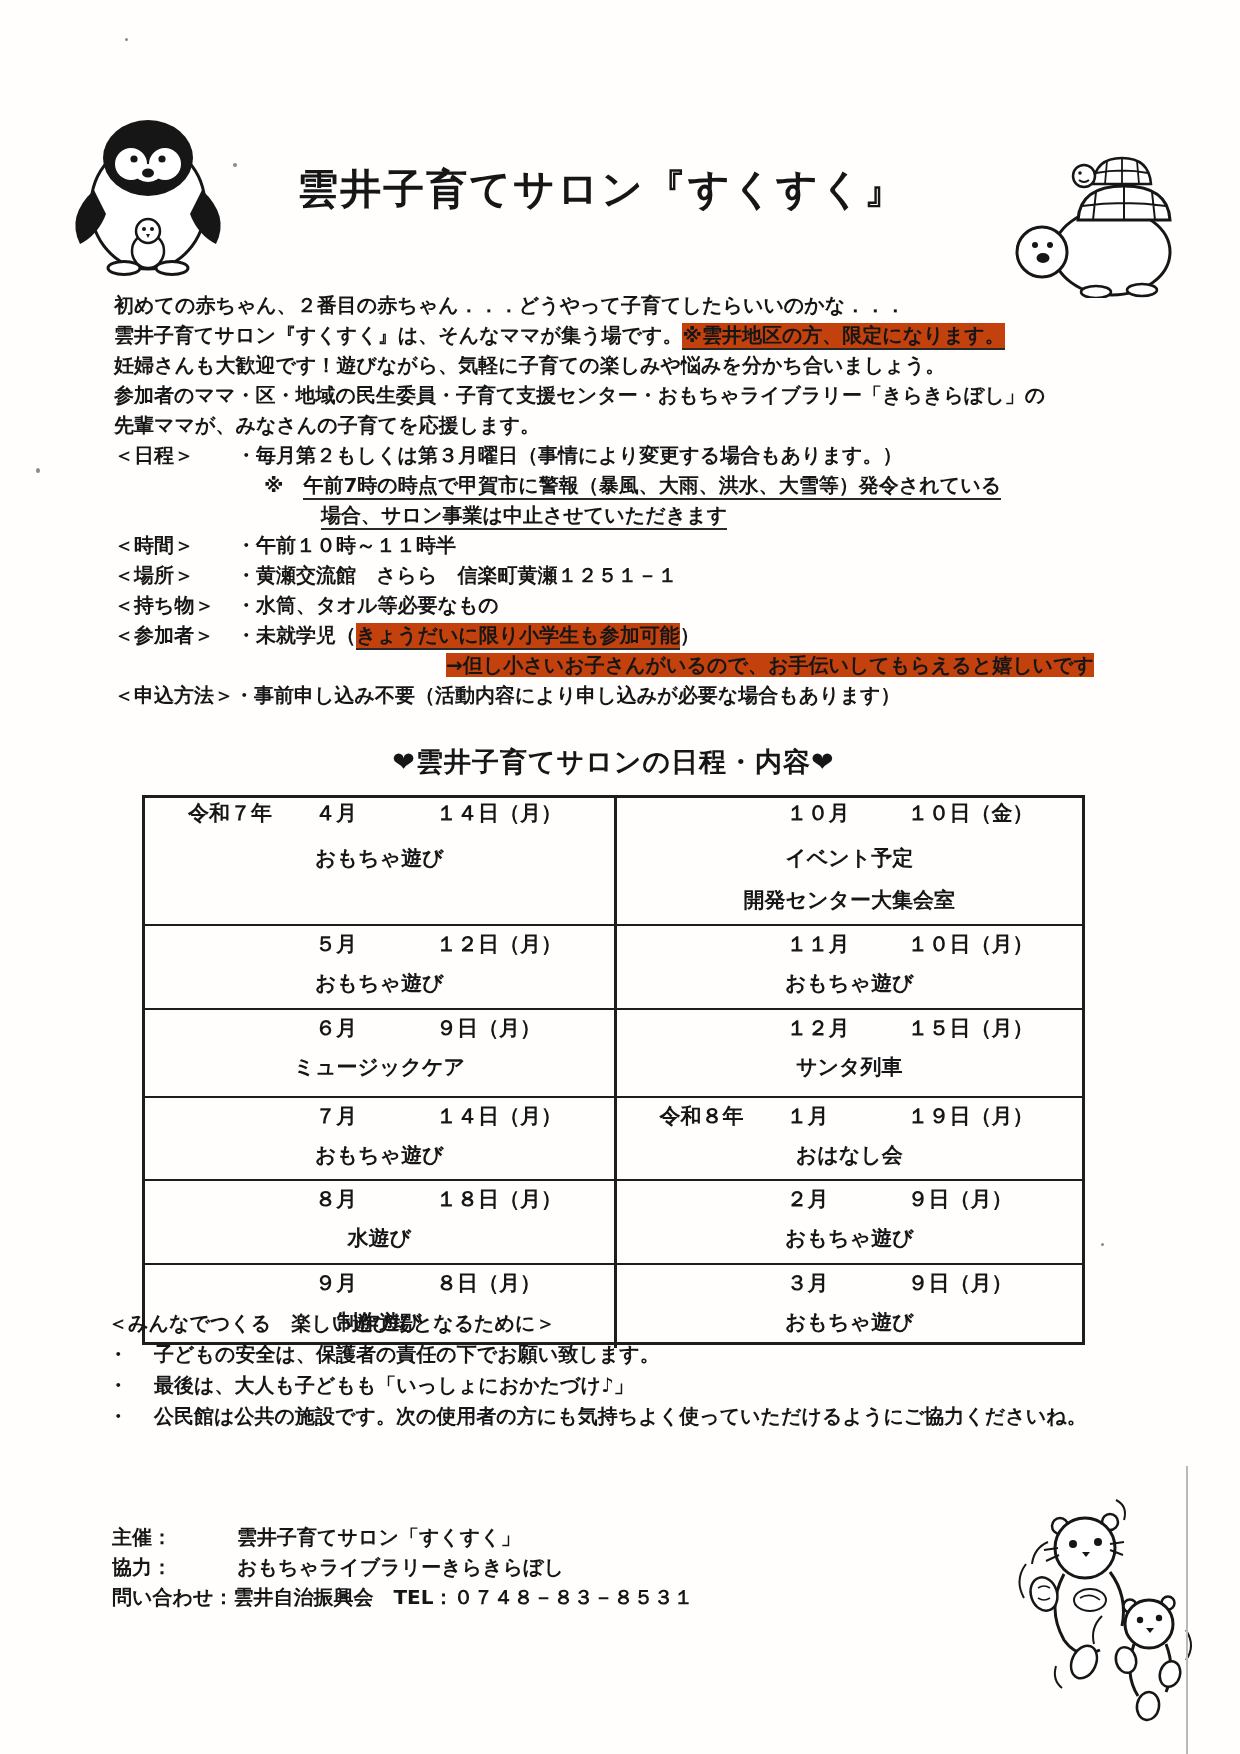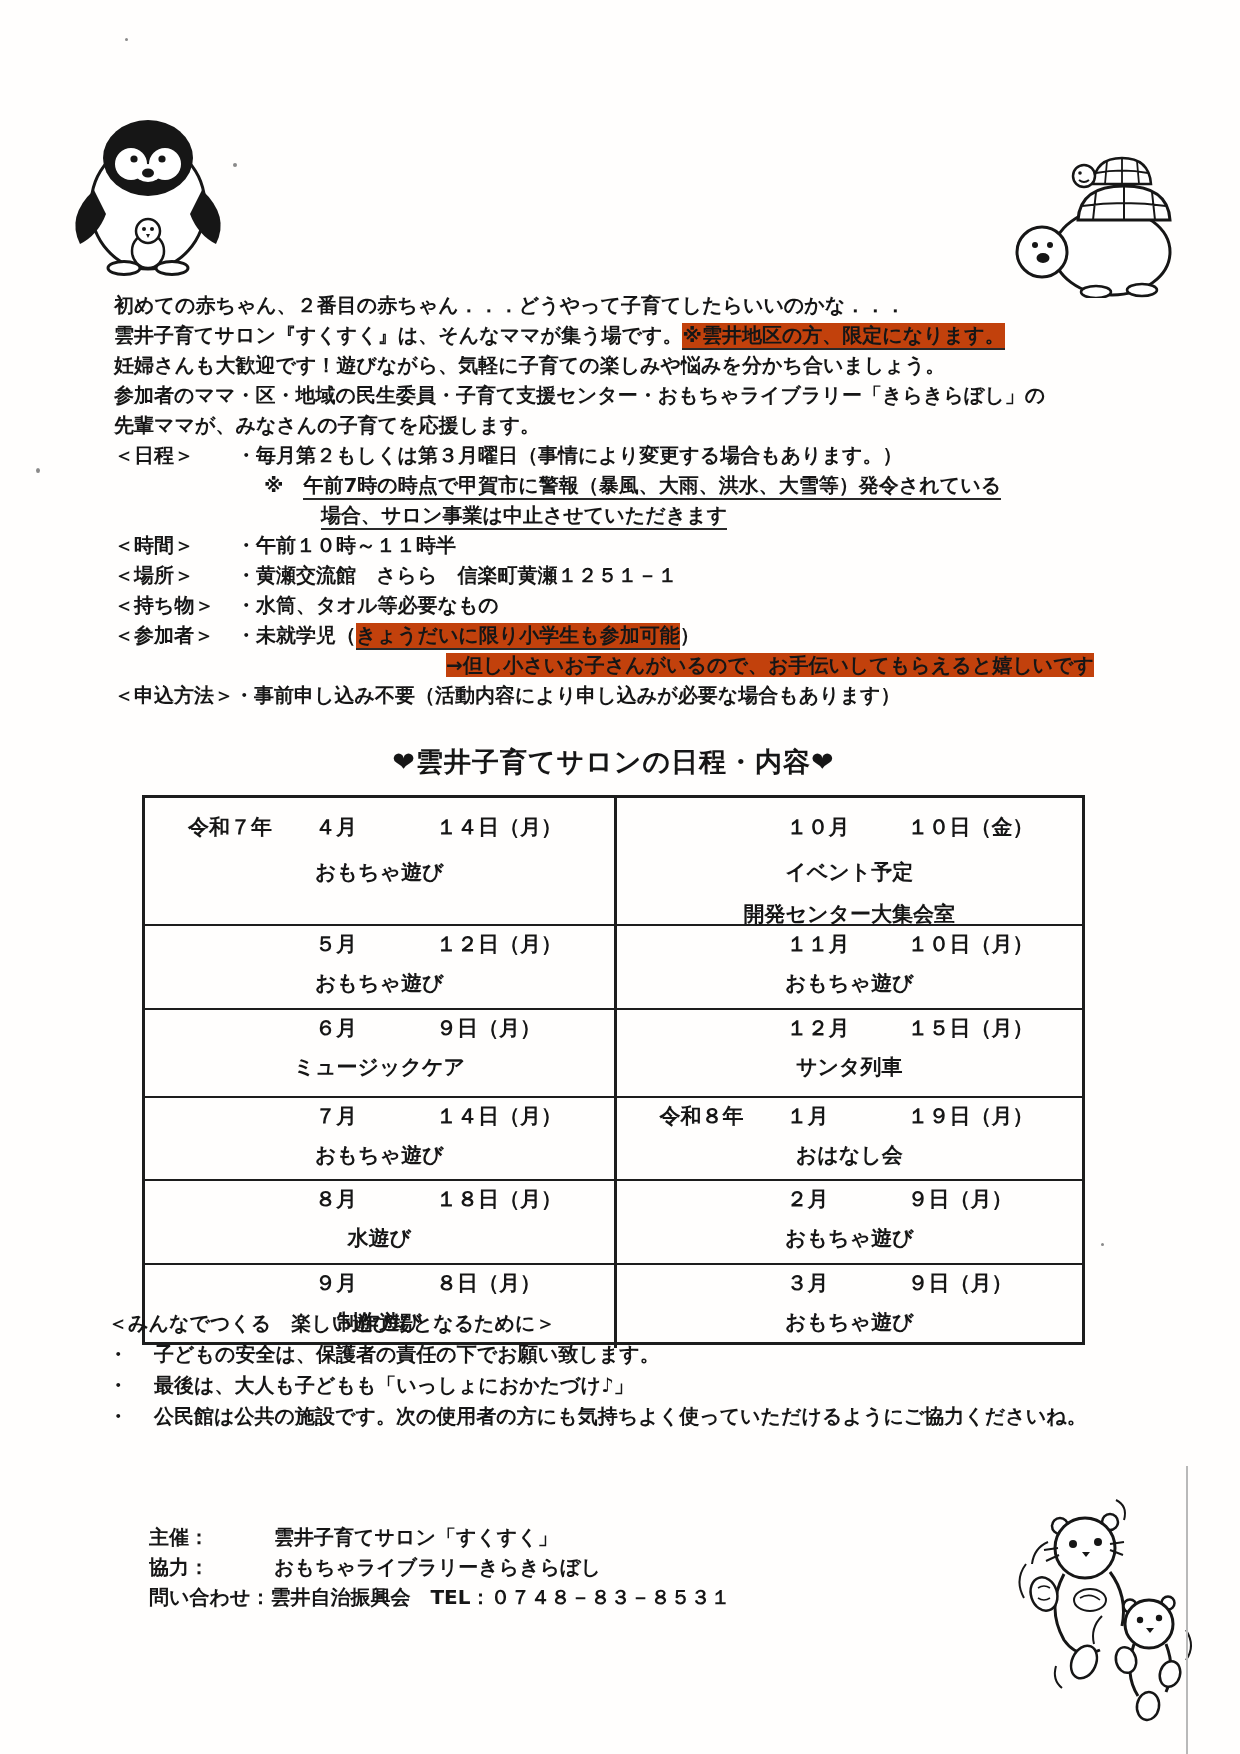--- a/index.html
+++ b/index.html
@@ -30,38 +30,38 @@
     font-size:27px;font-weight:bold;letter-spacing:1px;
   }
   .sched-table{
     position:absolute;top:795px;left:142px;width:943px;height:550px;
     display:grid;grid-template-columns:1fr 1fr;
     grid-template-rows:126px 84px 88px 83px 84px 85px;
     border:3px solid #1d1d1d;box-sizing:border-box;
     font-size:21px;font-weight:bold;
   }
   .cell{box-sizing:border-box;padding-top:6px;}
-  .cell.tall{padding-top:17px;}
+  .cell.tall{padding-top:3px;}
   .cell.c-right{border-left:3px solid #1d1d1d;}
   .cell.bline{border-top:2px solid #1d1d1d;}
   .cell-line1{display:flex;height:38px;line-height:24px;}
   .cell.tall .cell-line1{height:44px;}
   .era{display:inline-block;width:170px;text-align:center;}
   .month{display:inline-block;width:95px;text-align:left;}
   .day{display:inline-block;padding-left:26px;}
   .activity{text-align:center;height:38px;line-height:26px;}
   .cell.tall .activity{height:42px;}
   .cell-note{text-align:center;line-height:26px;}
   
   .notes{position:absolute;top:1308px;left:108px;width:1090px;font-size:20px;font-weight:bold;}
   .notes .tline{height:31px;line-height:31px;}
   .bullet{display:inline-block;width:46px;}
   
   .footer{position:absolute;top:1522px;left:112px;width:760px;font-size:20px;font-weight:bold;}
-  .footer .tline{height:30px;line-height:30px;margin-left:37px;}
+  .footer .tline{height:30px;line-height:30px;}
   .f-label{display:inline-block;min-width:125px;}
   
   .scan-edge{position:absolute;left:1186px;top:1466px;width:2px;height:288px;background:#b9b9b9;}
   .speck{position:absolute;background:#8a8a8a;border-radius:50%;}
   svg .ln{fill:none;stroke:#161616;}
 </style>
 </head>
 <body>
 
 <div class="page">
@@ -81,20 +81,21 @@
       <ellipse cx="60" cy="164" rx="16" ry="6.5" fill="#fff" stroke="#161616" stroke-width="3"></ellipse>
       <ellipse cx="108" cy="164" rx="16" ry="6.5" fill="#fff" stroke="#161616" stroke-width="3"></ellipse>
       <ellipse cx="84" cy="147" rx="16" ry="17" fill="#fff" stroke="#161616" stroke-width="2.5"></ellipse>
       <circle cx="84" cy="127" r="12" fill="#fff" stroke="#161616" stroke-width="2.5"></circle>
       <circle cx="80" cy="125" r="2" fill="#161616"></circle>
       <circle cx="88" cy="125" r="2" fill="#161616"></circle>
       <path d="M 82 130 L 86 130 L 84 134 Z" fill="#161616"></path>
     </svg>
   </div>
 
+  <div class="doc-title">雲井子育てサロン『すくすく』</div>
 
   <div class="turtle">
     <svg width="186" height="150" viewBox="0 0 186 150">
       <ellipse cx="112" cy="104" rx="58" ry="43" fill="#fff" stroke="#161616" stroke-width="3"></ellipse>
       <path d="M 78 72 Q 80 38 124 38 Q 168 38 170 72 Z" fill="#fff" stroke="#161616" stroke-width="3"></path>
       <path class="ln" d="M 96 44 L 93 72 M 124 38 L 124 72 M 152 44 L 155 72 M 82 58 Q 124 52 166 58" stroke-width="2"></path>
       <path d="M 93 36 Q 95 10 122 10 Q 149 10 151 36 Z" fill="#fff" stroke="#161616" stroke-width="2.5"></path>
       <path class="ln" d="M 107 13 L 105 36 M 122 10 L 122 36 M 137 13 L 139 36 M 96 25 Q 122 20 148 25" stroke-width="1.8"></path>
       <circle cx="84" cy="28" r="11" fill="#fff" stroke="#161616" stroke-width="2.5"></circle>
       <circle cx="80" cy="25" r="1.8" fill="#161616"></circle>

